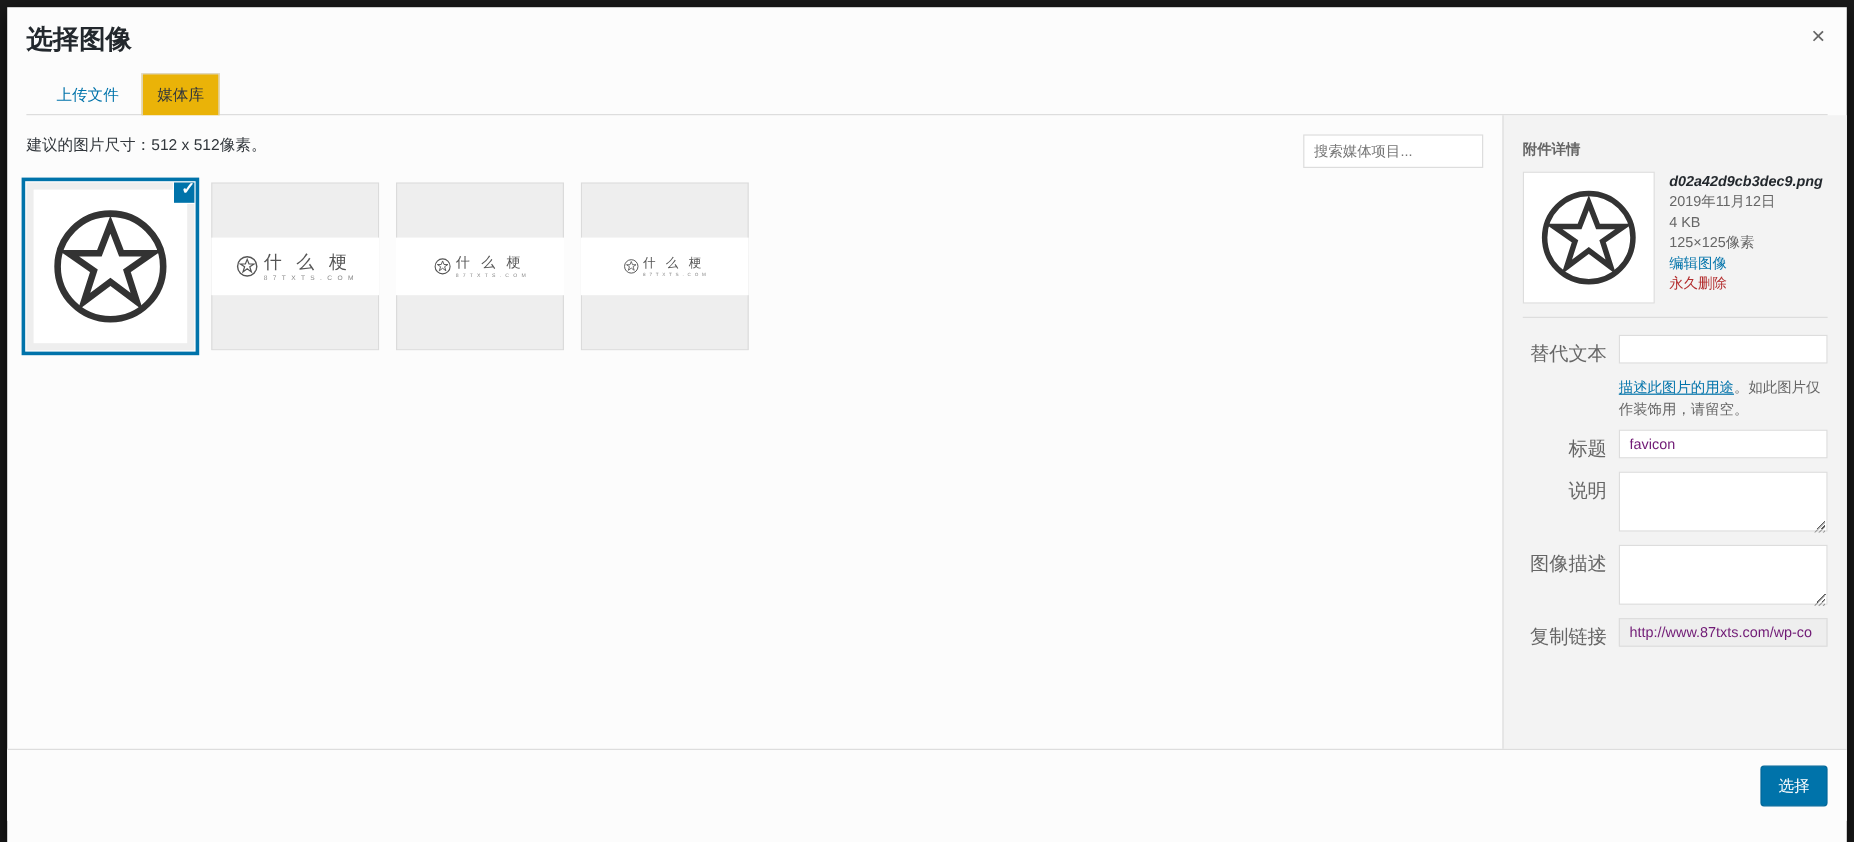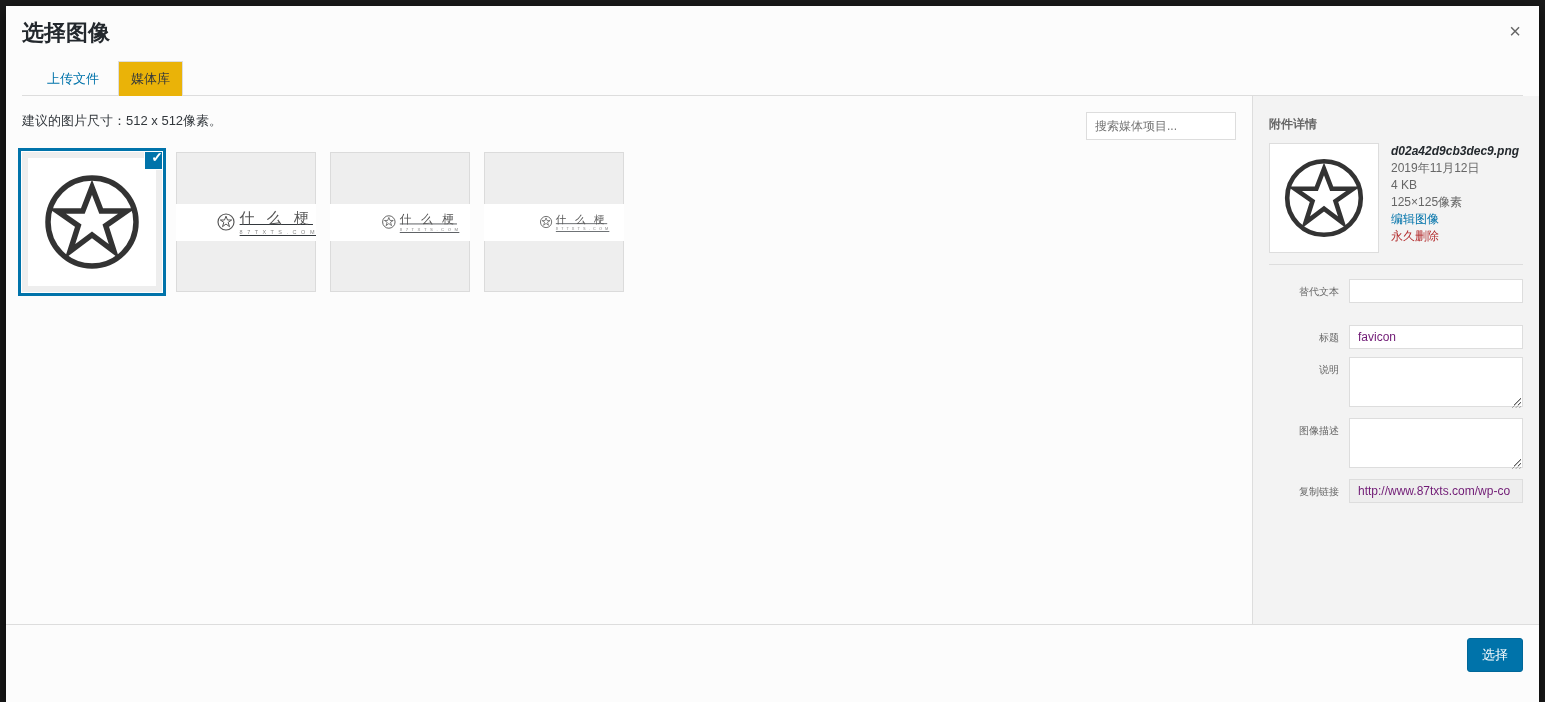--- a/index.html
+++ b/index.html
@@ -26,37 +26,37 @@
   .sidebar{width:287px;border-left:1px solid #ddd;background:#f3f3f3;padding:0 16px 16px;overflow:auto;color:#666;font-size:12px;}
   .sb-title{padding:20px 0 10px;font-size:12px;font-weight:600;text-transform:none;color:#666;}
   .details{display:flex;gap:12px;padding-bottom:11px;border-bottom:1px solid #ddd;}
   .big-thumb{width:110px;height:110px;background:#fff;border:1px solid #ddd;display:flex;align-items:center;justify-content:center;}
   .meta{flex:1;line-height:17px;}
   .filename{font-weight:600;word-break:break-all;color:#23282d;font-style:italic;}
   .link-blue{color:#0073aa;cursor:pointer;}
   .link-red{color:#b32d2e;cursor:pointer;}
   .form{margin-top:14px;}
   .row{display:flex;align-items:flex-start;margin-bottom:8px;}
-  .lbl{width:80px;text-align:right;padding-right:10px;padding-top:6px;color:#666;font-size:10px;}
+  .lbl{width:80px;text-align:right;padding-right:10px;padding-top:6px;color:#666;font-size:16px;}
   .ctrl{flex:1;}
   .ctrl input,.ctrl textarea{width:100%;padding:4px 8px;border:1px solid #ddd;background:#fff;font-size:12px;color:#701a75;font-family:inherit;}
   .ctrl textarea{height:50px;resize:vertical;}
   .ctrl input[readonly]{background:#eee;}
   .alt-help{font-size:12px;line-height:18px;color:#666;}
   .alt-help a{color:#0073aa;text-decoration:underline;}
   .footer{position:absolute;left:0;right:0;bottom:18px;height:60px;border-top:1px solid #ddd;background:#fcfcfc;display:flex;justify-content:flex-end;align-items:center;padding:0 16px;}
   .primary{background:#0073aa;border:1px solid #006799;color:#fff;padding:7px 14px;font-size:13px;cursor:pointer;border-radius:3px;}
   
   .star-circle{stroke:#333;stroke-width:6;fill:none;}
   
   .logo-row{display:flex;align-items:center;gap:4px;color:#555;}
   .logo-row .mini{width:20px;height:20px;}
   .logo-cn{font-size:15px;letter-spacing:4px;font-weight:500;}
   .logo-sub{font-size:5.5px;letter-spacing:1.5px;color:#888;margin-top:1px;}
-  .thumb-grey-inner{background:#fff;width:100%;height:37px;display:flex;flex-direction:column;align-items:flex-end;justify-content:center;text-decoration:underline;}
+  .thumb-grey-inner{background:#fff;width:100%;height:48px;display:flex;flex-direction:column;align-items:center;justify-content:center;}
   svg{display:block;}
   .resize-handle{position:absolute;right:2px;bottom:2px;width:9px;height:9px;opacity:.35;pointer-events:none;}
 </style>
 </head>
 <body>
 
 <div class="modal">
   <div class="modal-header">
     <h1 class="modal-title">选择图像</h1>
     <button class="close-btn"><span>×</span></button>
@@ -151,20 +151,23 @@
         </div>
       </div>
 
       <div class="form">
         <div class="row">
           <div class="lbl">替代文本</div>
           <div class="ctrl"><input value="" style=""></div>
         </div>
         <div class="row">
           <div class="lbl"></div>
+          <div class="ctrl alt-help">
+            <a>描述此图片的用途</a><span>。如此图片仅作装饰用，请留空。</span>
+          </div>
         </div>
         <div class="row">
           <div class="lbl">标题</div>
           <div class="ctrl"><input value="favicon" style=""></div>
         </div>
         <div class="row">
           <div class="lbl">说明</div>
           <div class="ctrl" style="position:relative;">
             <textarea style=""></textarea>
             <svg class="resize-handle" viewBox="0 0 10 10">

